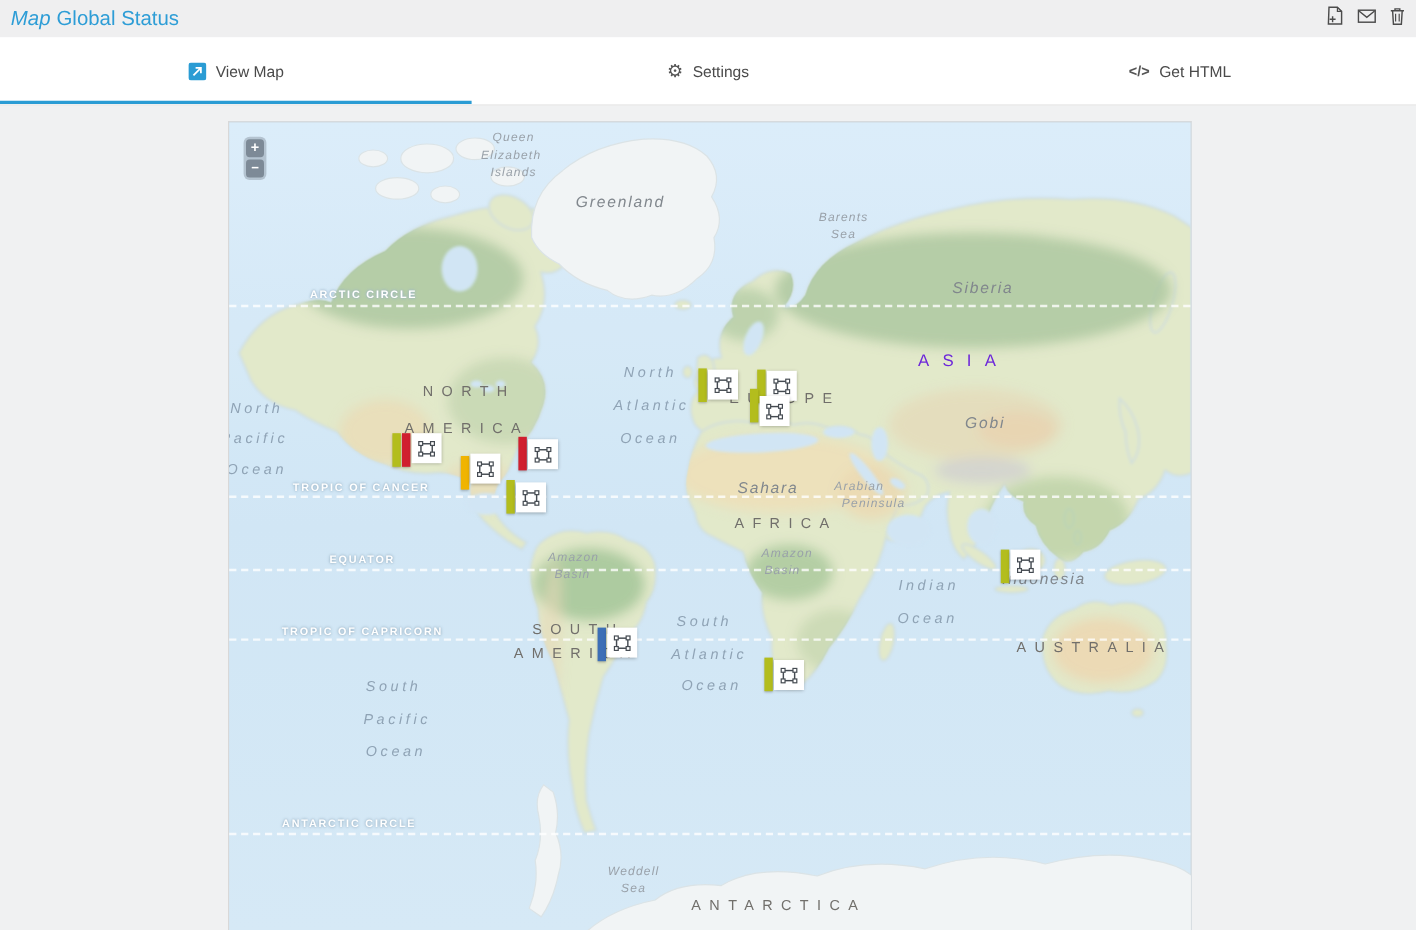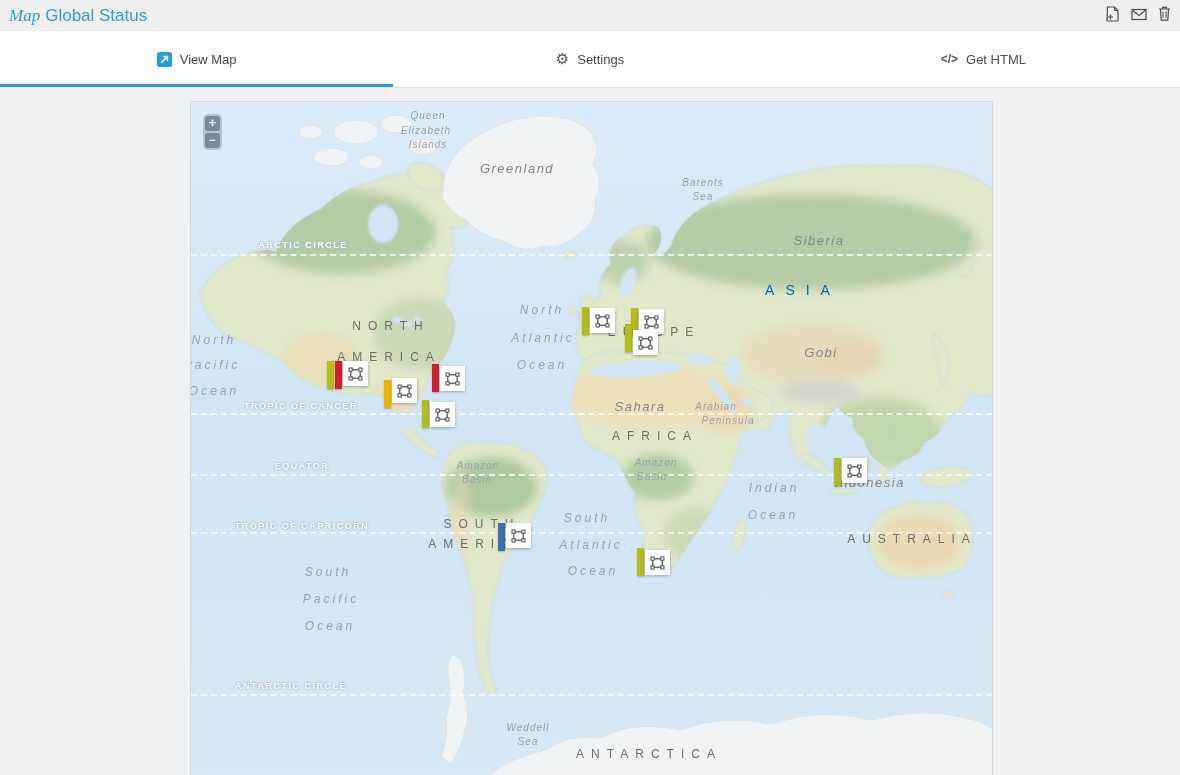--- a/index.html
+++ b/index.html
@@ -9,21 +9,21 @@
     background:#f0f1f2;
     font-family:"Liberation Sans", sans-serif;
   }
   
   .topbar{
     height:31px; background:#efeff0;
     display:flex; align-items:center; justify-content:space-between;
     padding:0 9px;
   }
   .title{ font-size:17px; color:#2d9dd6; font-weight:500; white-space:nowrap;}
-  .title .t-em{ font-style:italic; margin-right:5px;font-family:Liberation Serif, serif; }
+  .title .t-em{ font-style:italic; margin-right:5px; }
   .actions{ display:flex; gap:11px; align-items:center; }
   .abtn{ cursor:pointer; display:inline-flex; align-items:center; }
   
   .tabbar{
     height:57px; background:#ffffff; display:flex;
     border-bottom:1px solid #e3e3e3;
   }
   .tab{
     flex:1; display:flex; align-items:center; justify-content:center; gap:8px;
     font-size:13px; color:#4a4a4a; cursor:pointer; user-select:none;
@@ -41,21 +41,21 @@
   #map svg.base{ position:absolute; left:0; top:0; z-index:0; }
   .wash{ position:absolute; inset:0; background:rgba(255,255,255,0.18); z-index:1; pointer-events:none;}
   .latline{ position:absolute; left:0; right:0; height:0;
     border-top:2px dashed rgba(255,255,255,0.78); z-index:2; pointer-events:none;}
   .maplabel{ position:absolute; transform:translate(-50%,-50%); white-space:nowrap;
     z-index:3; pointer-events:none; }
   .lbl-ocean{ font-style:italic; color:#8fa3b5; font-size:12px; letter-spacing:3px; }
   .lbl-region{ font-style:italic; color:#81878d; font-size:13px; letter-spacing:1.5px; }
   .lbl-place{ font-style:italic; color:#99a1a9; font-size:10px; letter-spacing:1px; }
   .lbl-cont{ color:#716f6b; font-size:12px; letter-spacing:7px; }
-  .lbl-cont-lg{ color:#0369a1; font-size:14px; letter-spacing:11px; }
+  .lbl-cont-lg{ color:#6d28d9; font-size:14px; letter-spacing:11px;margin-top:10px; }
   .lbl-lat{ color:#fff; font-size:9px; font-weight:bold; letter-spacing:1.5px;
     text-shadow:0 0 3px #9db5c7, 0 0 2px #9db5c7; }
   
   .marker{ position:absolute; display:flex; align-items:flex-start; z-index:4; cursor:pointer;}
   .mbar{ width:7px; height:28px; margin-right:1px; box-shadow:0 1px 2px rgba(0,0,0,.25);}
   .msq{ width:25px; height:25px; background:#fff; box-shadow:0 1px 3px rgba(0,0,0,.3);
     display:flex; align-items:center; justify-content:center; }
   
   .zoomctl{ position:absolute; left:12px; top:12px; z-index:5;
     background:rgba(88,100,112,0.30); border-radius:5px; padding:2px;

